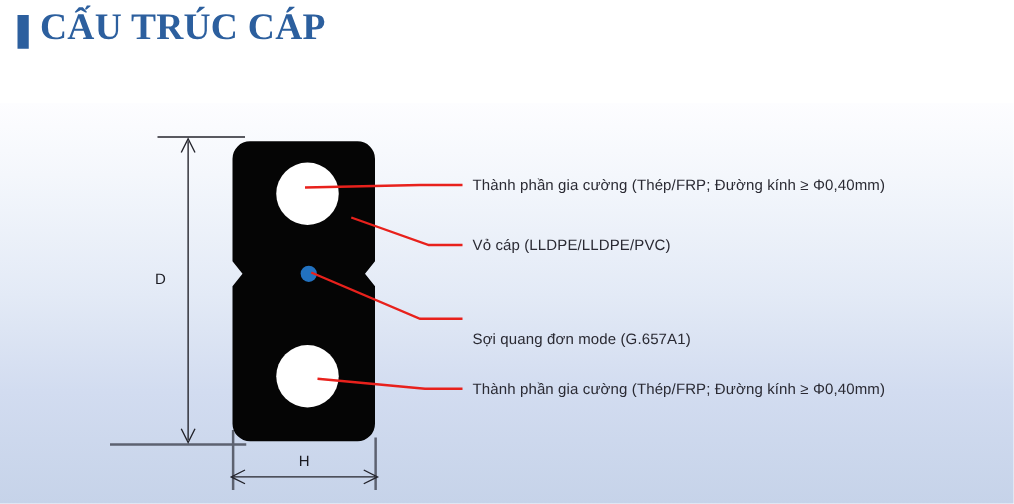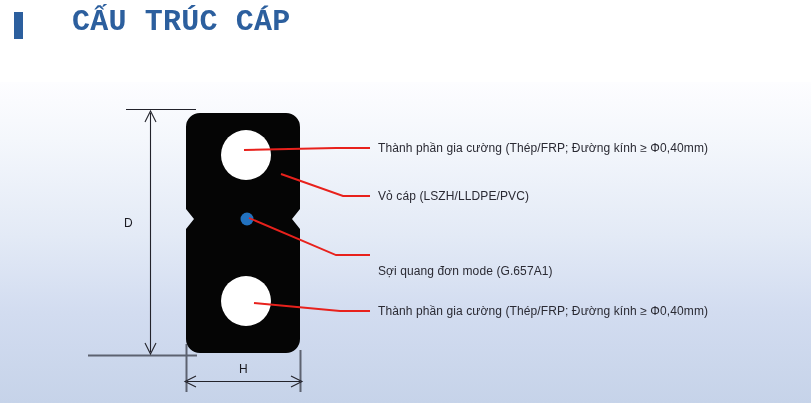--- a/index.html
+++ b/index.html
@@ -18,23 +18,22 @@
     background:#ffffff; z-index:5;
   }
   .title-bar {
     position:absolute; left:14px; top:12px; width:9px; height:27px;
     background:#2c5f9e;
   }
   .title-text {
     position:absolute; left:32px; top:5px;
     font-size:30px; font-weight:bold; letter-spacing:0.2px;
     color:#2c5f9e;
-    font-family:Liberation Mono, monospace;
+    font-family:Liberation Serif, serif;
     white-space:nowrap;
-    margin-left:40px;
   }
 
   
   .panel {
     position:absolute; left:0; top:82px; width:811px; height:321px;
     background:linear-gradient(to bottom, #fdfdff 0%, #f4f7fc 18%, #e3eaf6 48%, #d2dcf0 72%, #c6d3e9 100%);
     z-index:1;
   }
 
   
@@ -126,19 +125,19 @@
 
       <polyline points="254,303 340,311 370,311" fill="none" stroke="#e8211c" stroke-width="1.9"></polyline>
     </g>
   </svg>
 
   <div class="dim-letter" style="left:124px; top:216px;">D</div>
   <div class="dim-letter" style="left:239px; top:362px;">H</div>
 
   <div class="label" style="left:378px; top:141px;">Thành phần gia cường (Thép/FRP; Đường kính ≥ Φ0,40mm)</div>
 
-  <div class="label" style="left:378px; top:189px;">Vỏ cáp (LSZH/LLDPE/PVC)</div>
+  <div class="label" style="left:378px; top:189px;">Vỏ cáp (LLDPE/LLDPE/PVC)</div>
 
   <div class="label" style="left:378px; top:264px;">Sợi quang đơn mode (G.657A1)</div>
 
   <div class="label" style="left:378px; top:304px;">Thành phần gia cường (Thép/FRP; Đường kính ≥ Φ0,40mm)</div>
 
 </div>
 
 </body></html>

